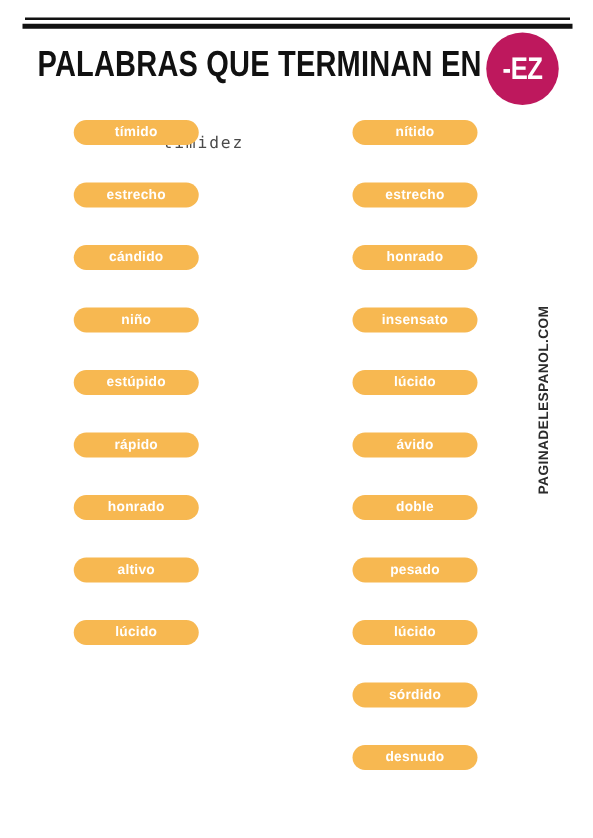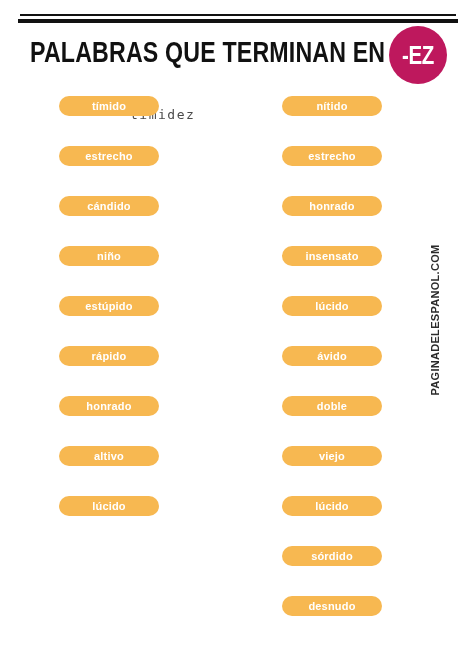--- a/index.html
+++ b/index.html
@@ -229,21 +229,21 @@
       <div class="pill-row">
           <div class="pill">lúcido</div>
         </div>
       <div class="pill-row">
           <div class="pill">ávido</div>
         </div>
       <div class="pill-row">
           <div class="pill">doble</div>
         </div>
       <div class="pill-row">
-          <div class="pill">viejo</div>
+          <div class="pill">pesado</div>
         </div>
       <div class="pill-row">
           <div class="pill">lúcido</div>
         </div>
       <div class="pill-row">
           <div class="pill">sórdido</div>
         </div>
       <div class="pill-row">
           <div class="pill">desnudo</div>
         </div>

